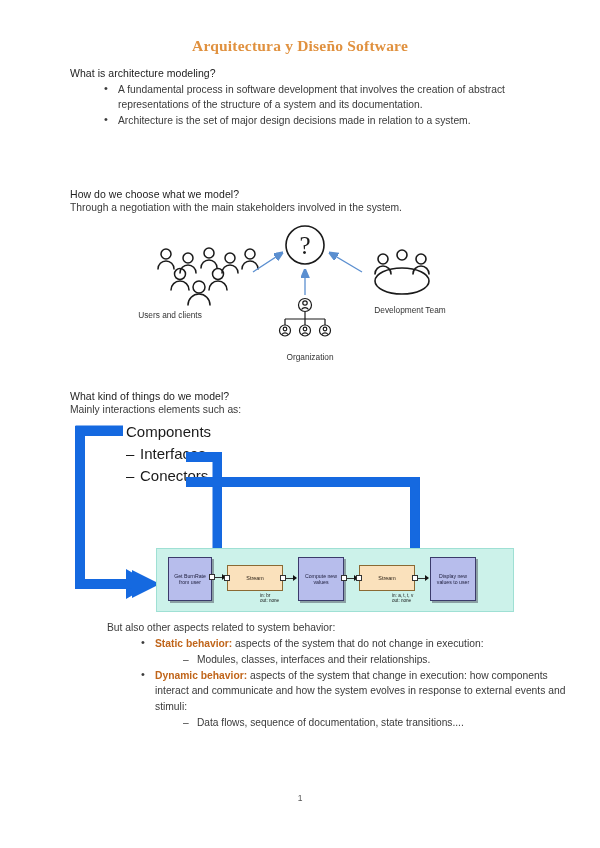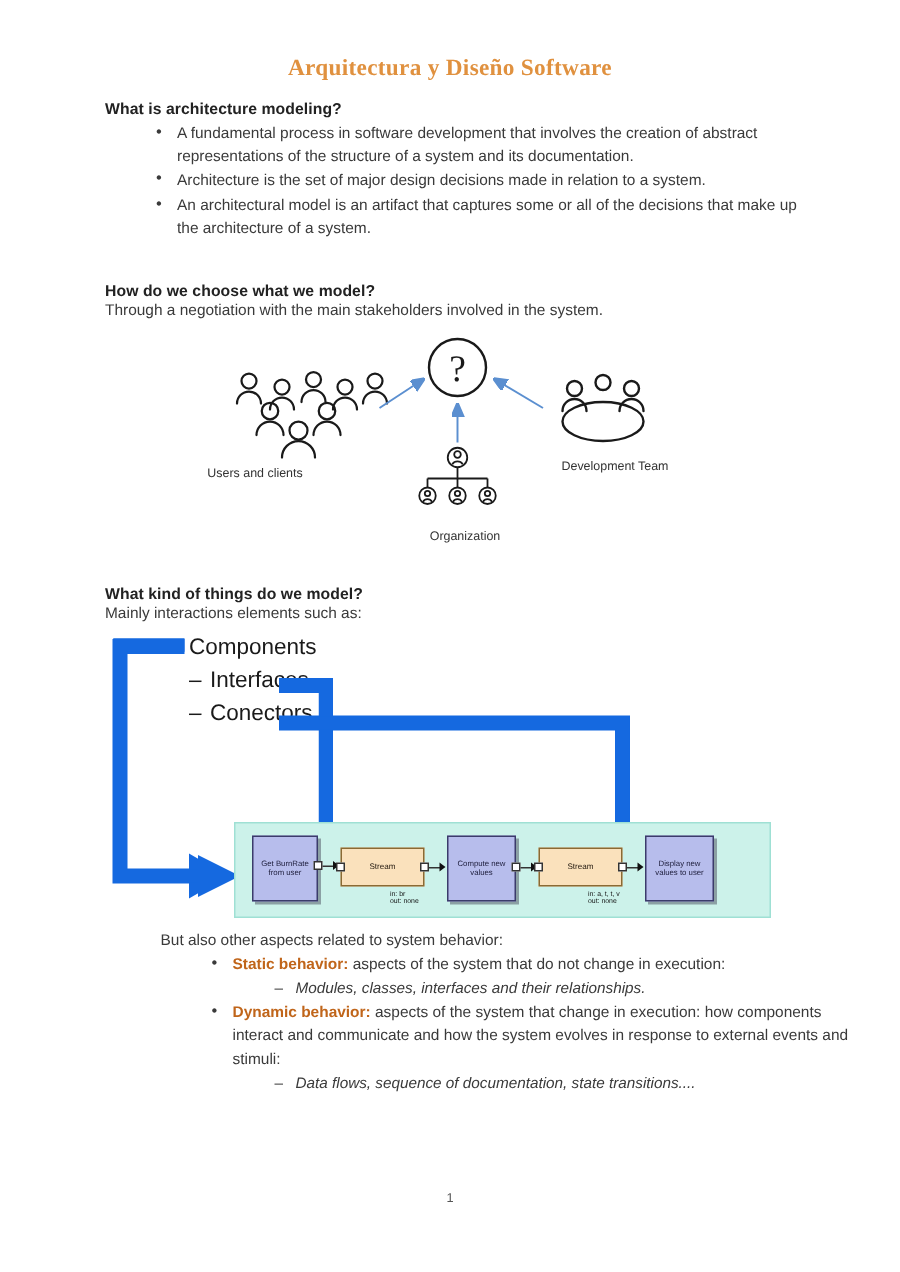--- a/index.html
+++ b/index.html
@@ -24,21 +24,21 @@
     top: 37px;
     width: 600px;
     text-align: center;
     font-family: "Liberation Serif", serif;
     font-weight: bold;
     font-size: 15.5px;
     color: #e0913f;
     letter-spacing: 0.2px;
   }
   .heading {
-    font-weight: bold;
+    font-weight: normal;
     font-size: 10.5px;
     color: #222222;
     letter-spacing: 0.05px;
   }
   .para {
     font-size: 10.3px;
     color: #3a3a3a;
   }
   ul.bullets {
     list-style: none;
@@ -62,21 +62,20 @@
     color: #3a3a3a;
   }
   ul.dashes {
     list-style: none;
     margin: 1px 0 1px 0;
     padding: 0 0 0 28px;
   }
   ul.dashes > li {
     position: relative;
     font-size: 10.2px;
-    font-style: italic;
     color: #3a3a3a;
     line-height: 15px;
     padding-left: 14px;
   }
   ul.dashes > li::before {
     content: "\2013";
     position: absolute;
     left: 0;
     top: 0;
     font-style: normal;
@@ -217,21 +216,20 @@
 
 <div class="page">
 
   <div class="doc-title">Arquitectura y Diseño Software</div>
 
   <div class="sec1">
     <div class="heading">What is architecture modeling?</div>
     <ul class="bullets">
       <li>A fundamental process in software development that involves the creation of abstract representations of the structure of a system and its documentation.</li>
       <li>Architecture is the set of major design decisions made in relation to a system.</li>
-      <li>An architectural model is an artifact that captures some or all of the decisions that make up the architecture of a system.</li>
     </ul>
   </div>
 
   <div class="sec2">
     <div class="heading">How do we choose what we model?</div>
     <div class="para" style="margin-top:2px;">Through a negotiation with the main stakeholders involved in the system.</div>
   </div>
 
   <div class="stake-diagram">
     <svg width="330" height="155" viewBox="0 0 330 155">

